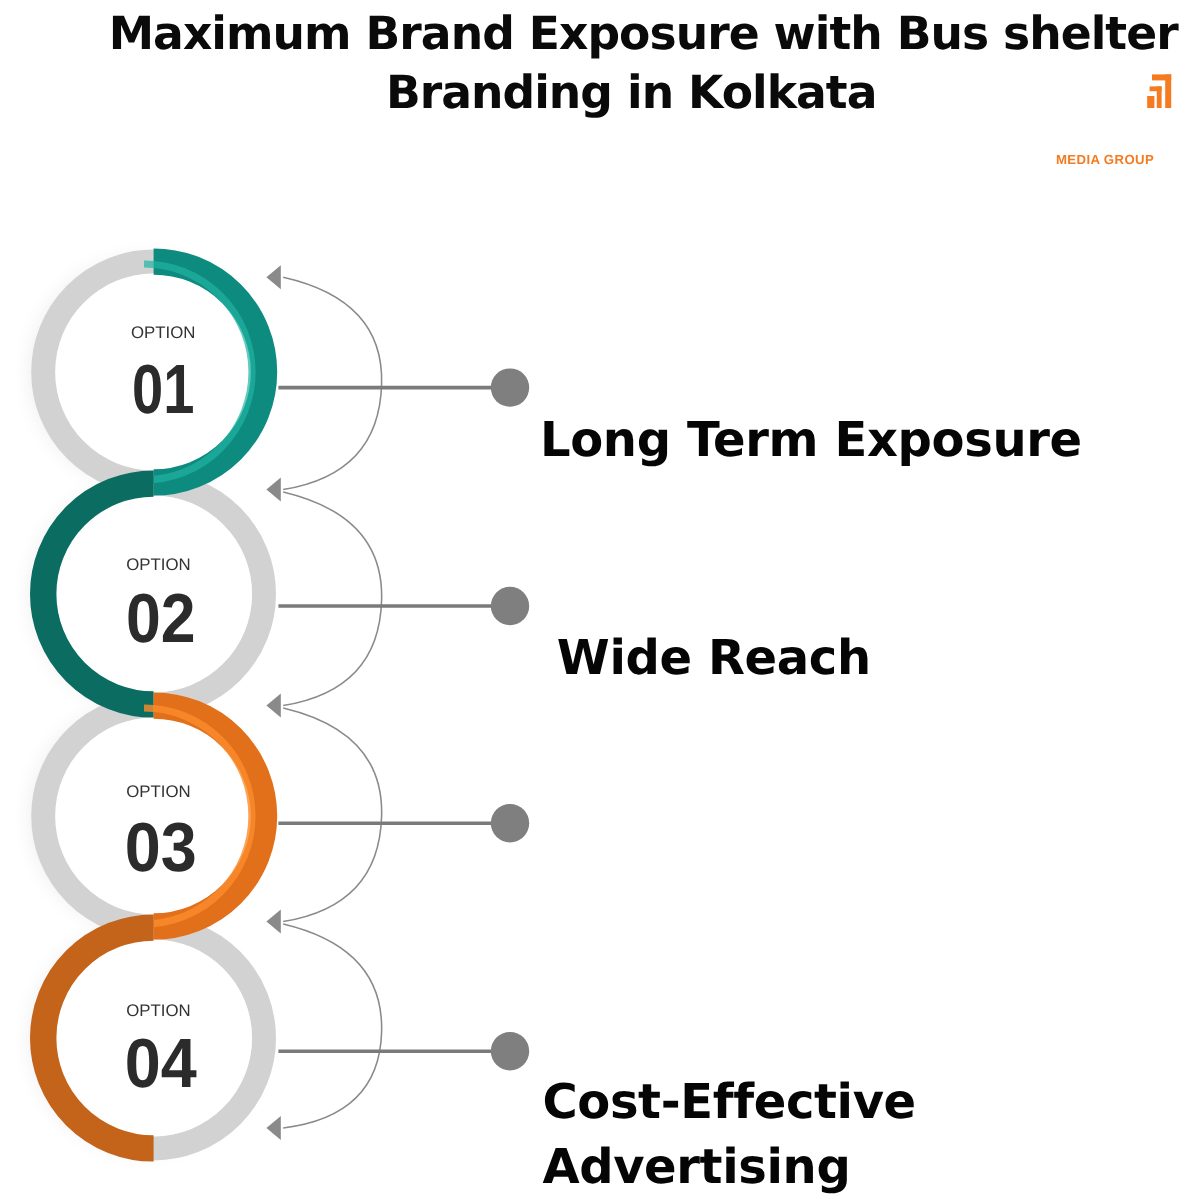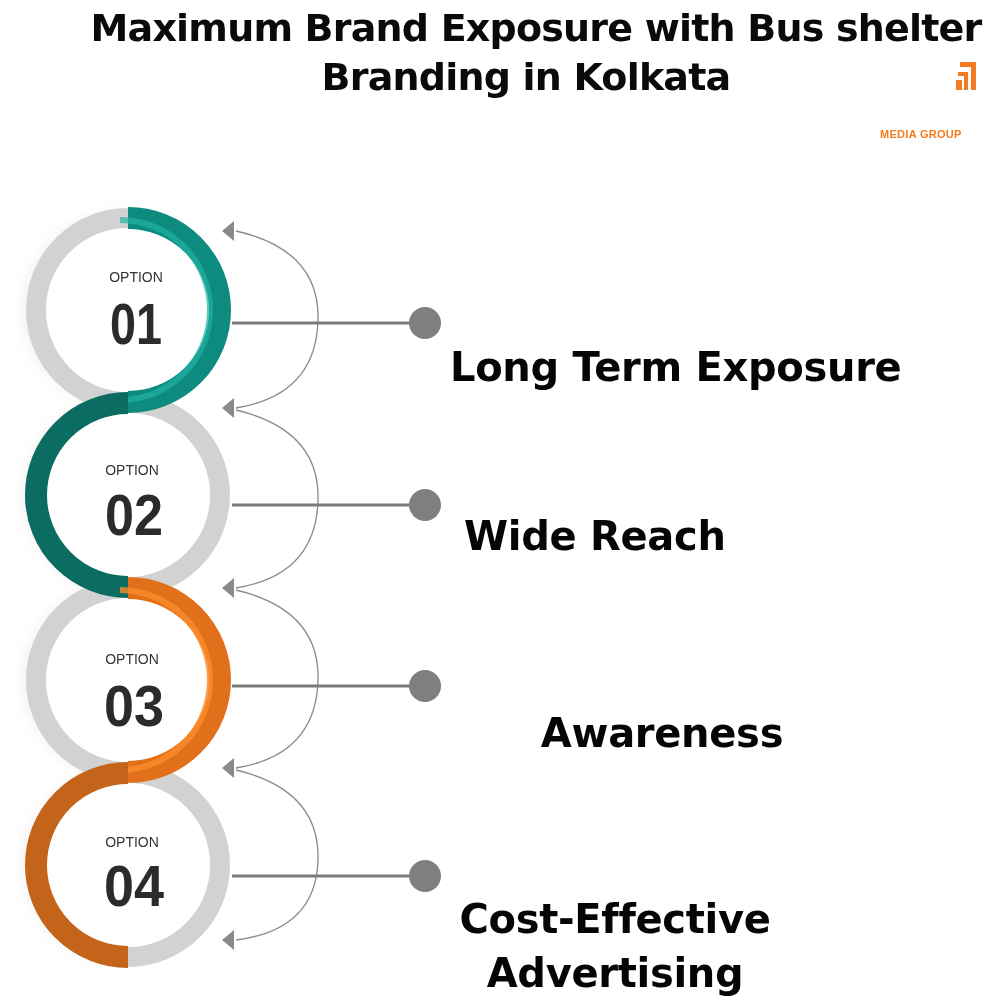--- a/index.html
+++ b/index.html
@@ -99,22 +99,21 @@
   <text class="opt-num" x="134" y="535" text-anchor="middle" textLength="58" lengthAdjust="spacingAndGlyphs">02</text>
   <text class="opt-small" x="132" y="664" text-anchor="middle">OPTION</text>
   <text class="opt-num" x="134" y="726" text-anchor="middle" textLength="60" lengthAdjust="spacingAndGlyphs">03</text>
   <text class="opt-small" x="132" y="847" text-anchor="middle">OPTION</text>
   <text class="opt-num" x="134" y="906" text-anchor="middle" textLength="60" lengthAdjust="spacingAndGlyphs">04</text>
 </svg>
 
 <div class="label" style="left:450px;top:296px;">
   <div>Long Term Exposure</div>
 </div>
-<div class="label" style="left:464px;top:465px;">
+<div class="label" style="left:464px;top:478px;">
   <div>Wide Reach</div>
 </div>
 <div class="label" style="left:452px;top:662px;text-align:center;width:420px;">
-  <div>Awareness</div>
 </div>
-<div class="label" style="left:440px;top:848px;text-align:center;width:350px;">
+<div class="label" style="left:452px;top:848px;text-align:left;width:350px;">
   <div>Cost-Effective</div>
   <div>Advertising</div>
 </div>
 
 </body></html>

